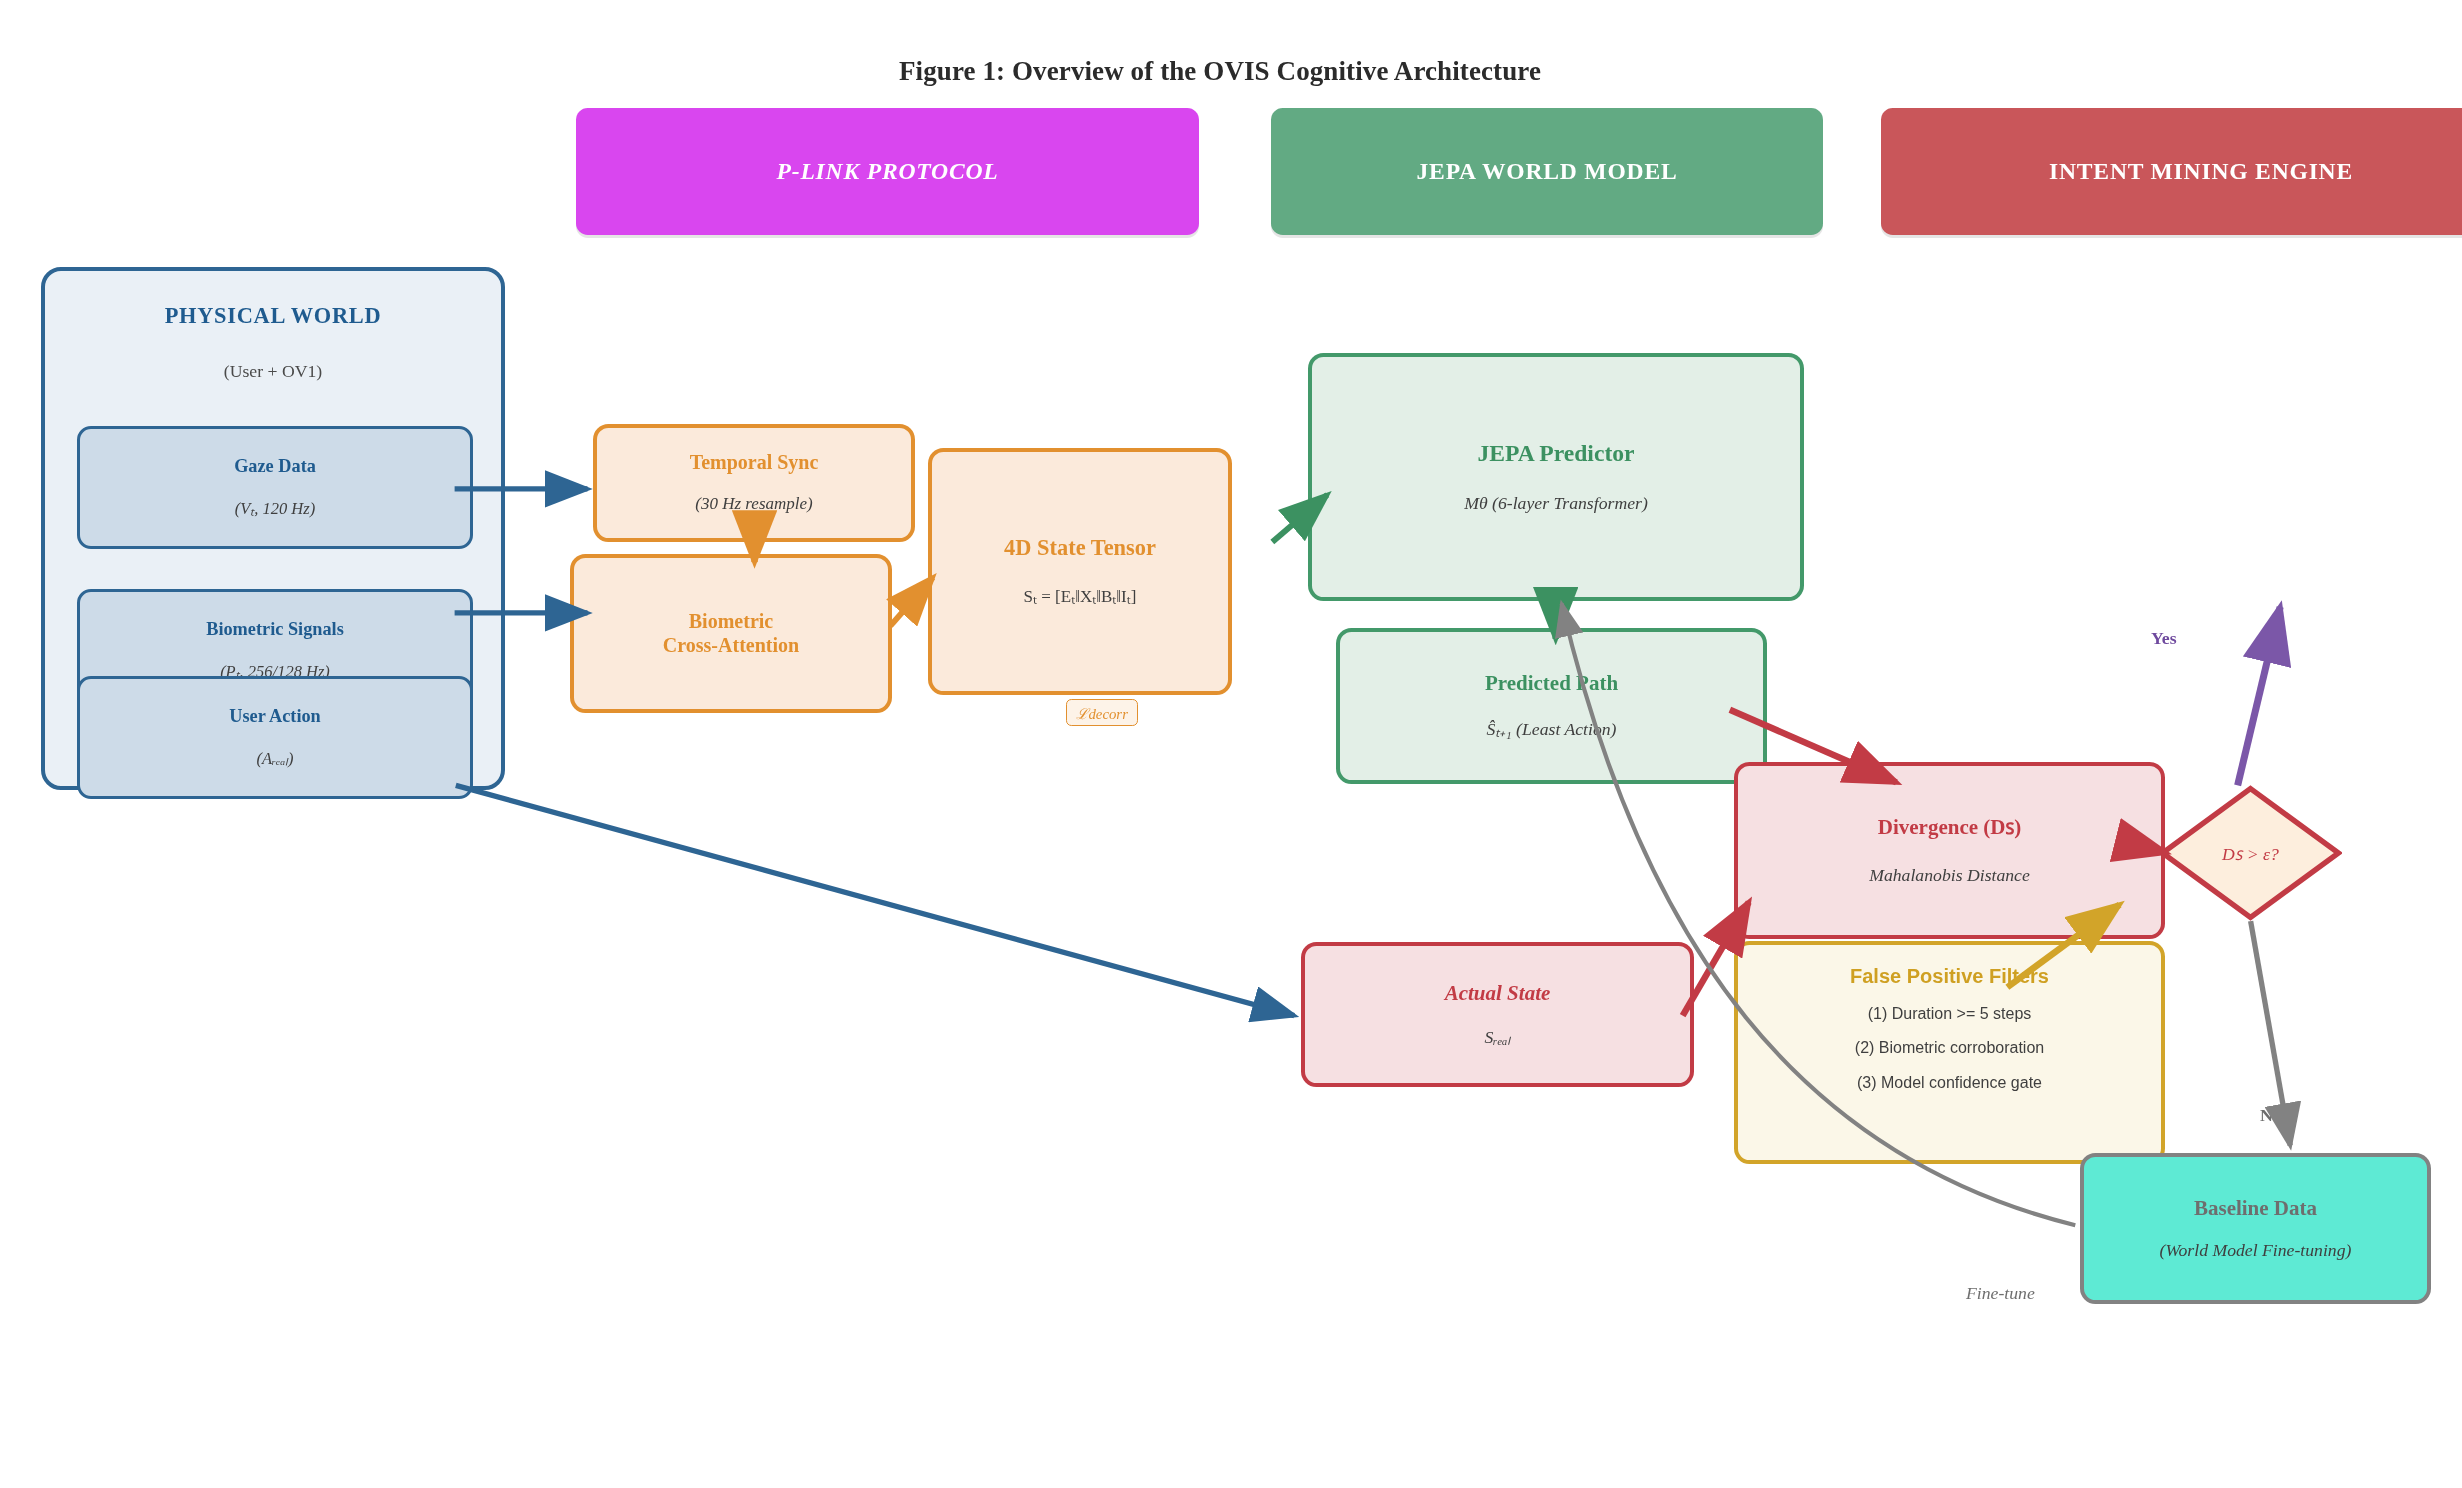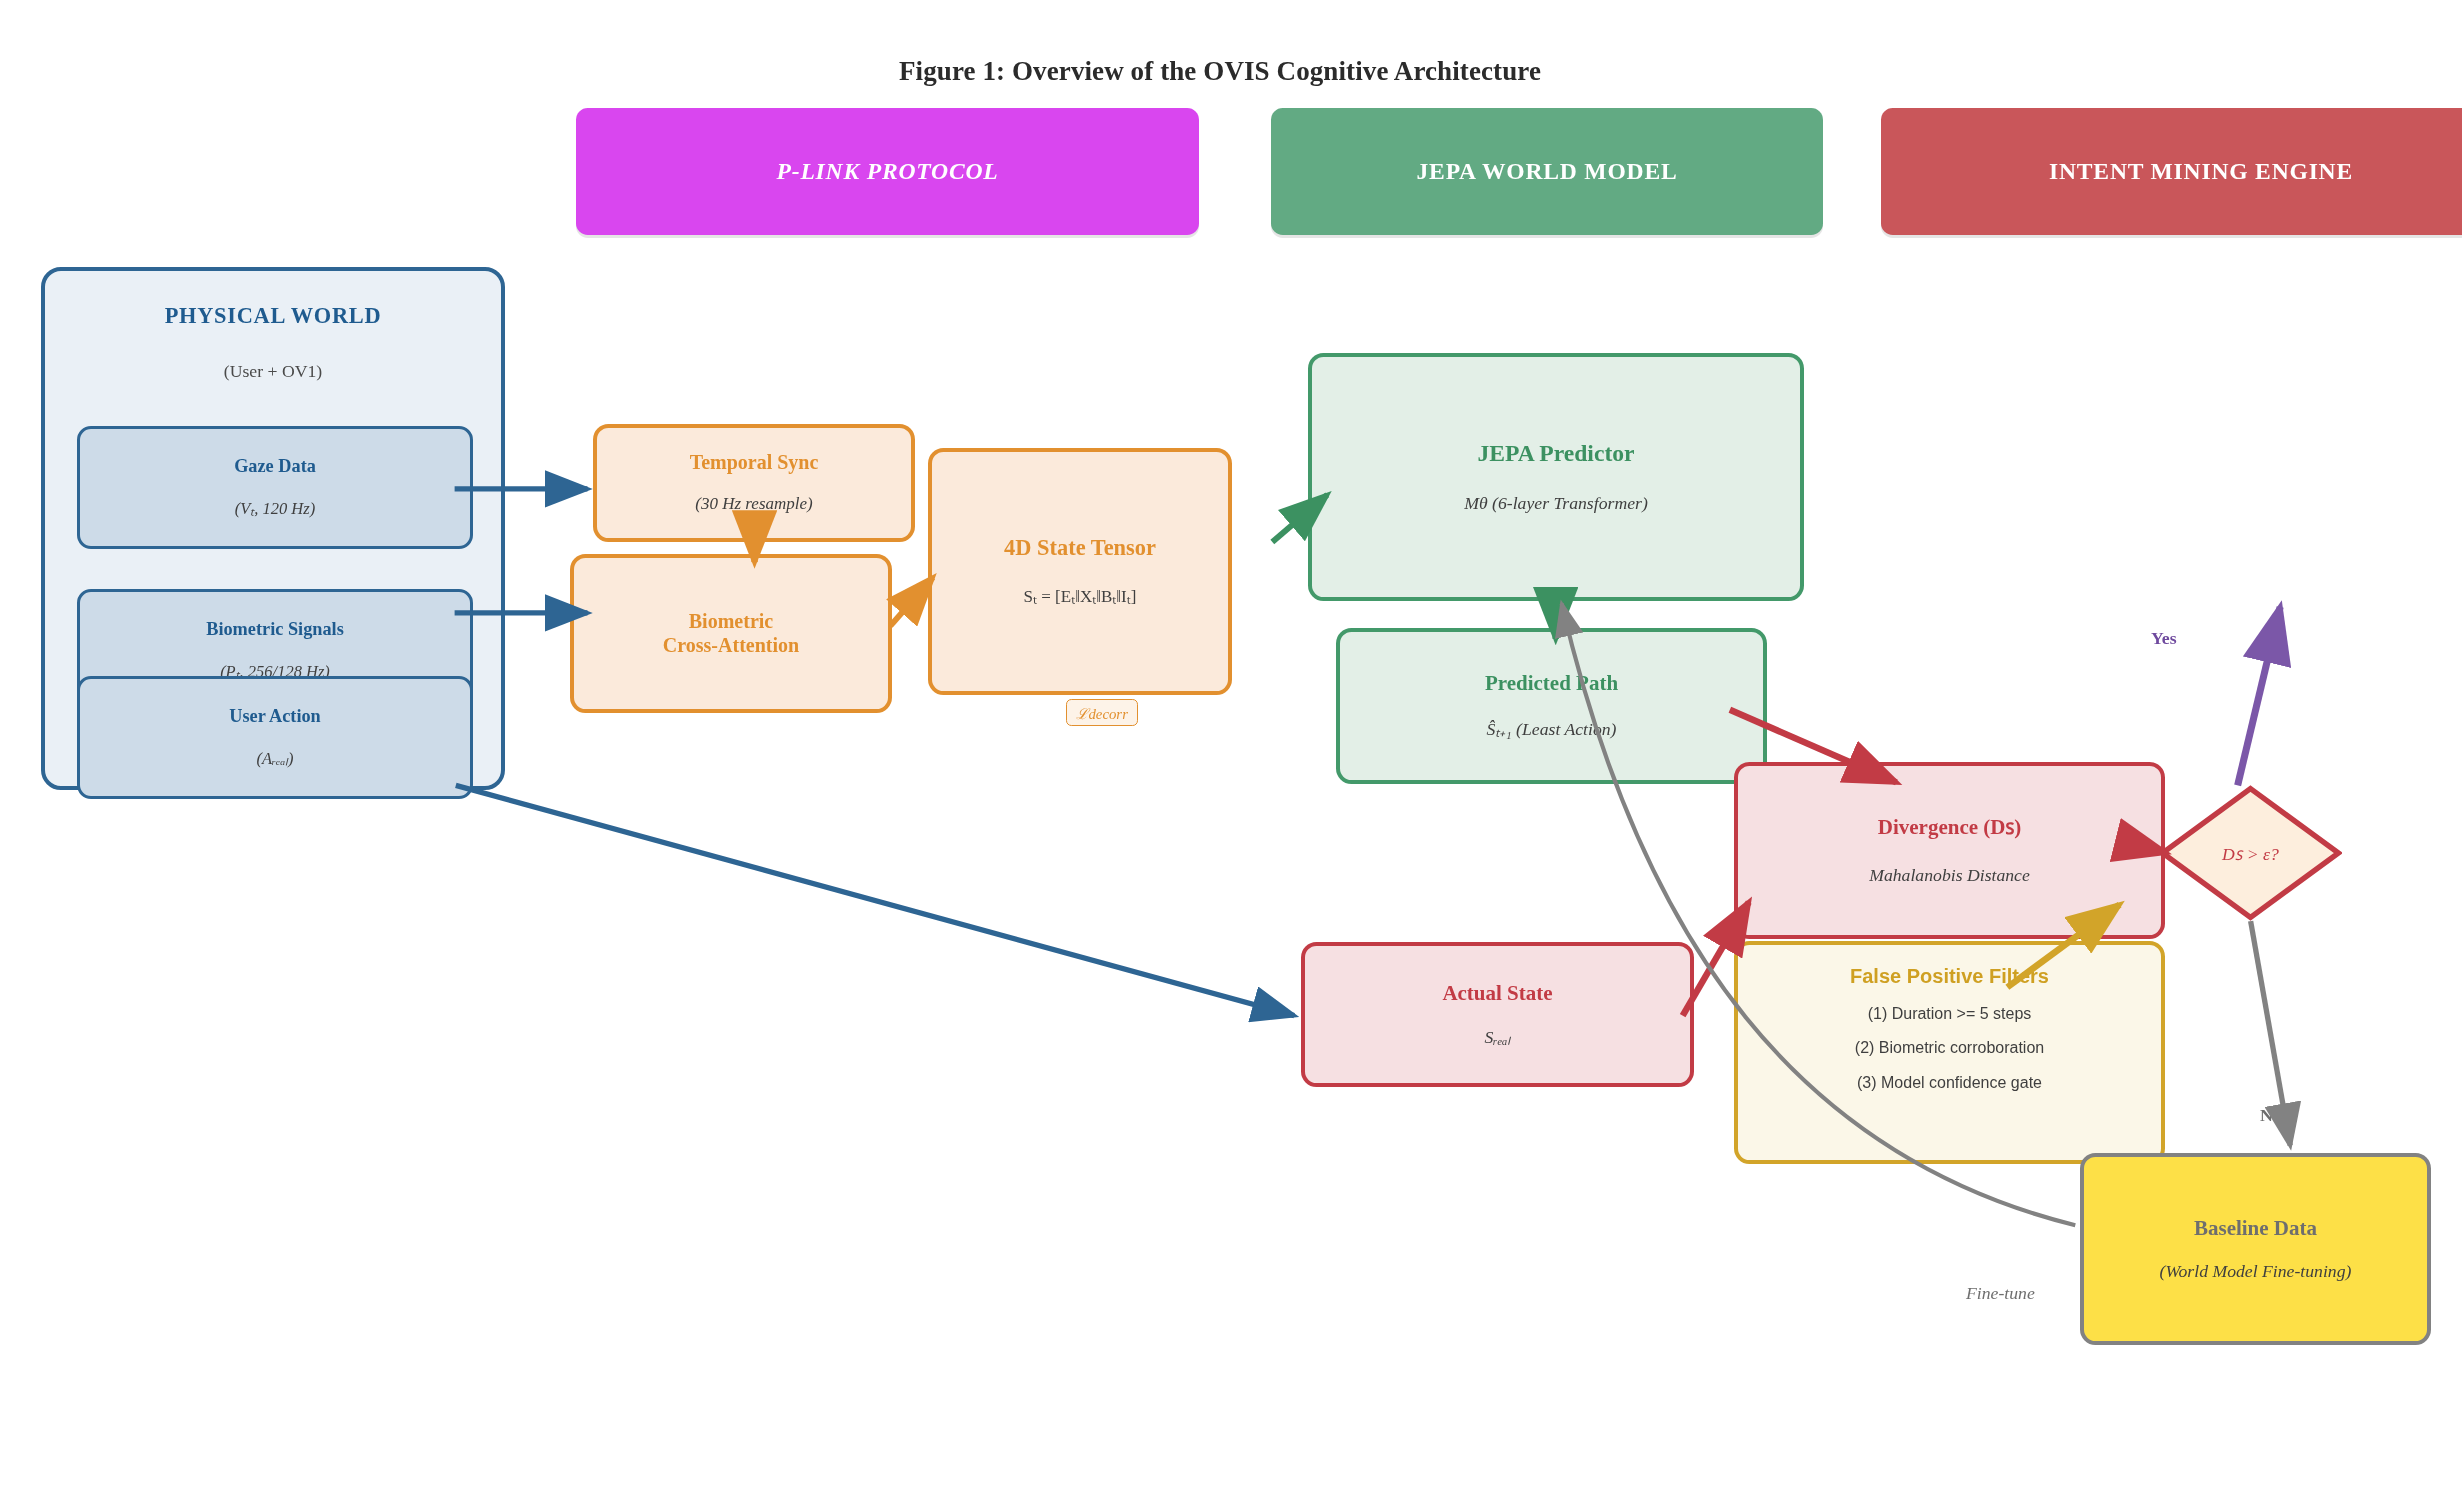--- a/index.html
+++ b/index.html
@@ -89,21 +89,21 @@
   #n-ppath .t { font-size:21px; }
   #n-ppath .s { font-size:17.7px; margin-top:23.6px; }
 
   
   .red { background:#f6e0e2; border-color:#c23b45; border-width:4.1px; }
   .red .t { color:#c23b45; }
   #n-diverg { left:1734px; top:762px; width:431px; height:177px; }
   #n-diverg .t { font-size:21px; }
   #n-diverg .s { font-size:17.7px; margin-top:25px; }
   #n-actual { left:1301px; top:942px; width:393px; height:145px; }
-  #n-actual .t { font-size:21px; }
+  #n-actual .t { font-size:21px;font-style:italic; }
   #n-actual .s { font-size:17.7px; margin-top:22.4px; }
 
   
   #n-filters {
     left:1734px; top:941px; width:431px; height:223px;
     background:#fbf7e8; border-color:#d2a429; border-width:4.1px;
     justify-content:flex-start; padding-top:20px;
   }
   #n-filters .t { font-size:20px; color:#cfa022; font-family:"Liberation Sans", sans-serif; }
   #n-filters .fl {
@@ -114,22 +114,22 @@
   
   #n-intentdb {
     left:2080px; top:367px; width:351px; height:236px;
     background:#e9e3f2; border-color:#7b57a8; border-width:4.1px;
   }
   #n-intentdb .t { font-size:21px; color:#6f4a9e; }
   #n-intentdb .s { font-size:17.7px; margin-top:21px; }
 
   
   #n-baseline {
-    left:2080px; top:1153px; width:351px; height:192px;
-    background:#fde047; border-color:#828282; border-width:4.1px;
+    left:2080px; top:1153px; width:351px; height:151px;
+    background:#5eead4; border-color:#828282; border-width:4.1px;
   }
   #n-baseline .t { font-size:21px; color:#6e6e6e; }
   #n-baseline .s { font-size:17.7px; margin-top:20px; }
 
   
   #n-diamond {
     position:absolute; left:2159px; top:785px; width:183px; height:136px;
   }
   #n-diamond .dlabel {
     position:absolute; left:0; top:0; width:183px; height:136px;

